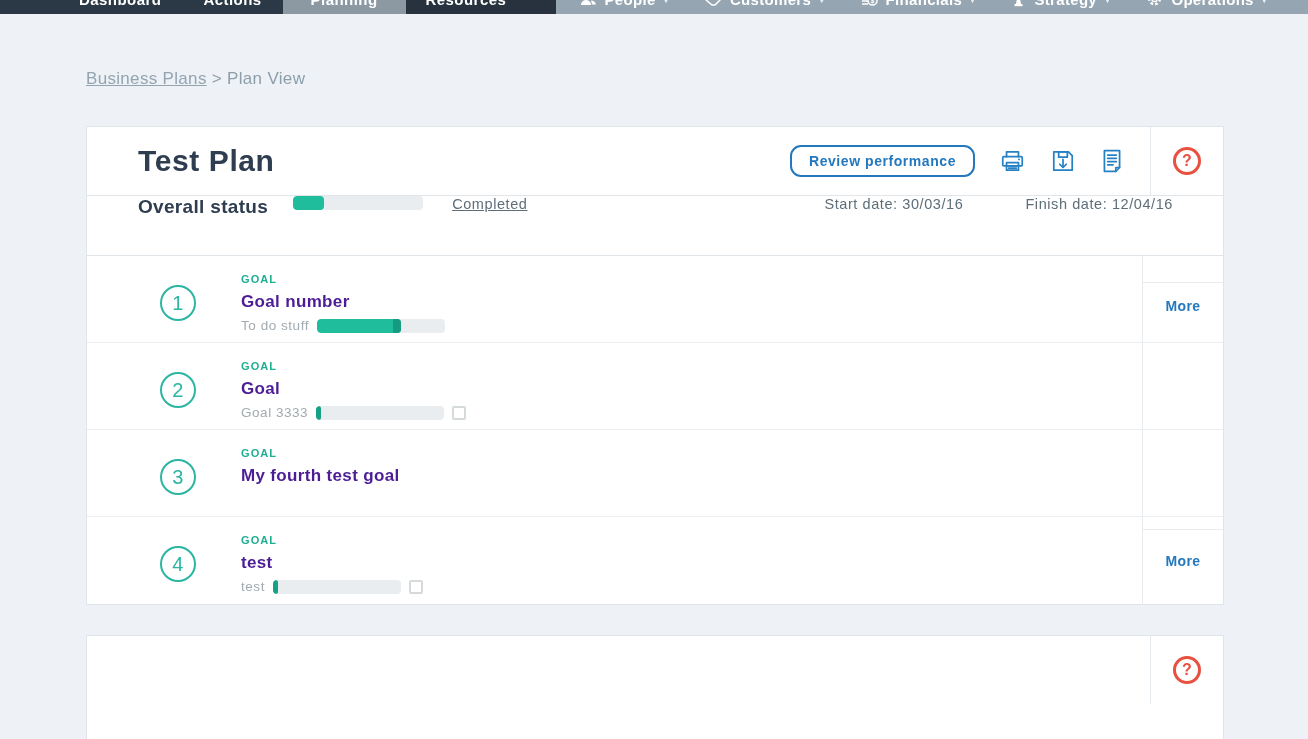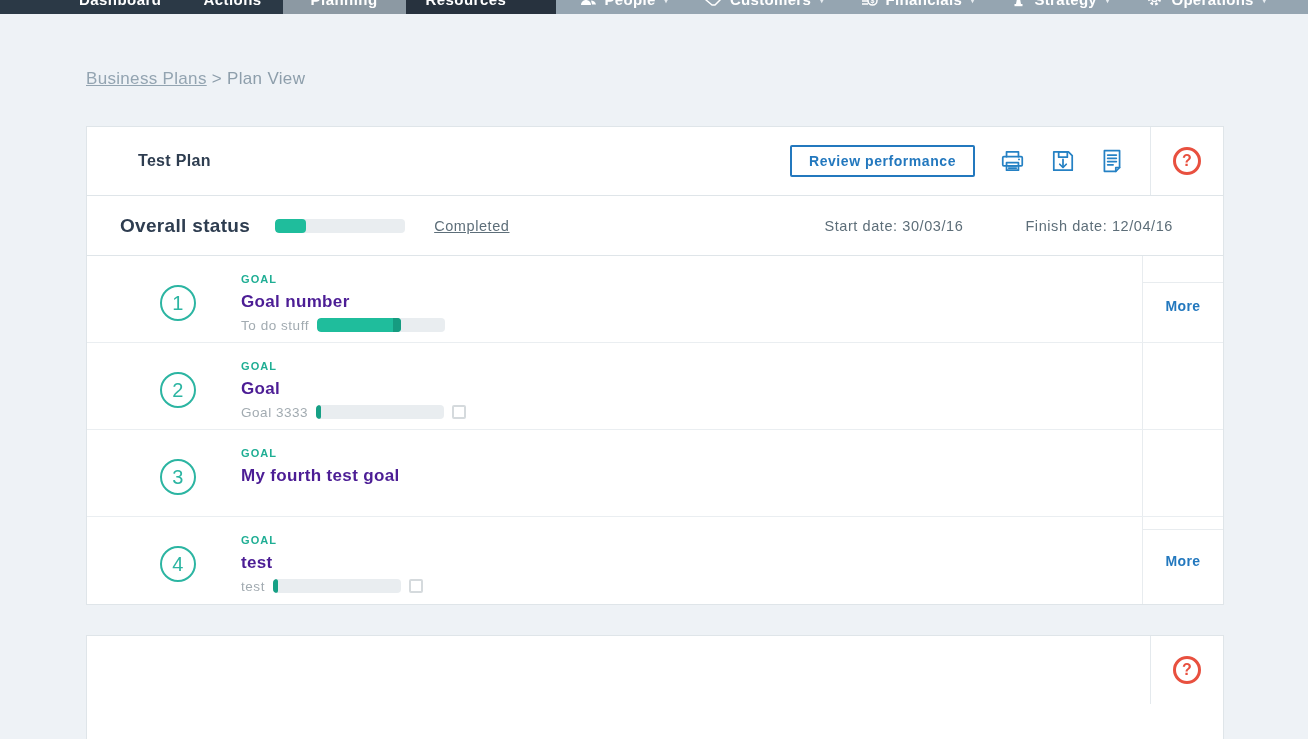--- a/index.html
+++ b/index.html
@@ -36,45 +36,45 @@
 
   
   .card {
     width:1138px; margin-left:86px; background:#fff;
     border:1px solid #dfe5e9;
   }
   .card-plan { margin-top:37px; }
   .card-resources { margin-top:30px; height:120px; }
 
   .card-header { display:flex; align-items:center; height:68px; padding-left:51px; }
-  .plan-title { font-size:16px; font-weight:bold; color:#2e3d50; letter-spacing:.02em;text-align:right; }
+  .plan-title { font-size:30px; font-weight:bold; color:#2e3d50; letter-spacing:.02em;text-align:right; }
   .resources-title { font-size:22px; font-weight:bold; color:#2e3d50; letter-spacing:.02em; }
 
   .header-actions { margin-left:auto; display:flex; align-items:center; height:100%; }
   .review-btn {
-    background:#fff; border:2px solid #2378be; border-radius:2px;
+    background:#fff; border:2px solid #2378be; border-radius:11px;
     color:#2378be; font-weight:bold; font-size:14px; letter-spacing:.04em;
     padding:6px 17px; cursor:pointer; font-family:inherit;
   }
   .tool-icon { margin-left:24px; cursor:pointer; display:flex; align-items:center; }
   .header-divider { width:1px; align-self:stretch; background:#e4e9ed; margin-left:26px; }
   .help-block { width:72px; display:flex; justify-content:center; }
   .help-icon {
     width:28px; height:28px; border:3px solid #e8503f; border-radius:50%;
     display:flex; align-items:center; justify-content:center;
     color:#e8503f; font-weight:bold; font-size:16px; cursor:pointer; background:#fff;
   }
 
   
   .mission { border-top:1px solid #e8ecef; padding:17px 0 0 51px; height:66px; }
   .mission-label { color:#2581c4; font-weight:bold; font-size:12px; letter-spacing:.09em; }
   .mission-text { color:#9fa9b1; font-size:14.5px; margin-top:7px; letter-spacing:.04em; }
 
   
-  .overall { border-top:1px solid #dfe5e9; height:60px; display:flex; align-items:center; padding-left:33px; }
+  .overall { border-top:1px solid #dfe5e9; height:60px; display:flex; align-items:flex-start; padding-left:51px; }
   .overall-label { font-size:19px; font-weight:bold; color:#2e3d50; margin-right:25px; }
   .pbar { width:130px; height:14px; background:#e9edf0; border-radius:4px; overflow:hidden; position:relative; }
   .pbar-fill { height:100%; background:#1fbd9c; border-radius:4px; position:relative; }
   .pbar-fill.tipped::after {
     content:''; position:absolute; right:0; top:0; bottom:0; width:8px;
     background:#169b80; border-radius:0 4px 4px 0;
   }
   .pbar-fill.sliver { background:#16a085; }
   .completed-link { margin-left:29px; color:#5d6e79; font-size:14.5px; text-decoration:underline; cursor:pointer; letter-spacing:.04em; }
   .dates { margin-left:auto; display:flex; gap:62px; margin-right:50px; color:#5d6e79; font-size:14.5px; letter-spacing:.04em; }
@@ -86,21 +86,21 @@
   .goal-main { flex:1; display:flex; padding-top:17px; }
   .goal-circle {
     width:36px; height:36px; margin:12px 0 0 73px; flex:none;
     border:2px solid #2cb5a2; border-radius:50%;
     display:flex; align-items:center; justify-content:center;
     color:#2cb5a2; font-size:20px; font-weight:300;
   }
   .goal-body { margin-left:45px; }
   .goal-tag { color:#1fae94; font-weight:bold; font-size:11px; letter-spacing:.1em; }
   .goal-title { color:#4c1d95; font-weight:bold; font-size:17px; margin-top:7px; letter-spacing:.02em; }
-  .goal-desc-line { display:flex; align-items:flex-start; gap:8px; margin-top:6px; }
+  .goal-desc-line { display:flex; align-items:center; gap:8px; margin-top:6px; }
   .goal-desc { color:#a2abb1; font-size:13.5px; letter-spacing:.04em; }
   .goal-bar { width:128px; }
   .goal-check { width:14px; height:14px; border:2px solid #d5dadd; border-radius:2px; background:#fff; cursor:pointer; flex:none; }
 
   .more-cell { width:81px; border-left:1px solid #e8ecef; flex:none; }
   .more-inner { border-top:1px solid #e8ecef; text-align:center; padding-top:14px; }
   .spacer-lg { height:26px; }
   .spacer-sm { height:12px; }
   .more-link { color:#2378be; font-weight:bold; font-size:14px; cursor:pointer; letter-spacing:.03em; }
 

